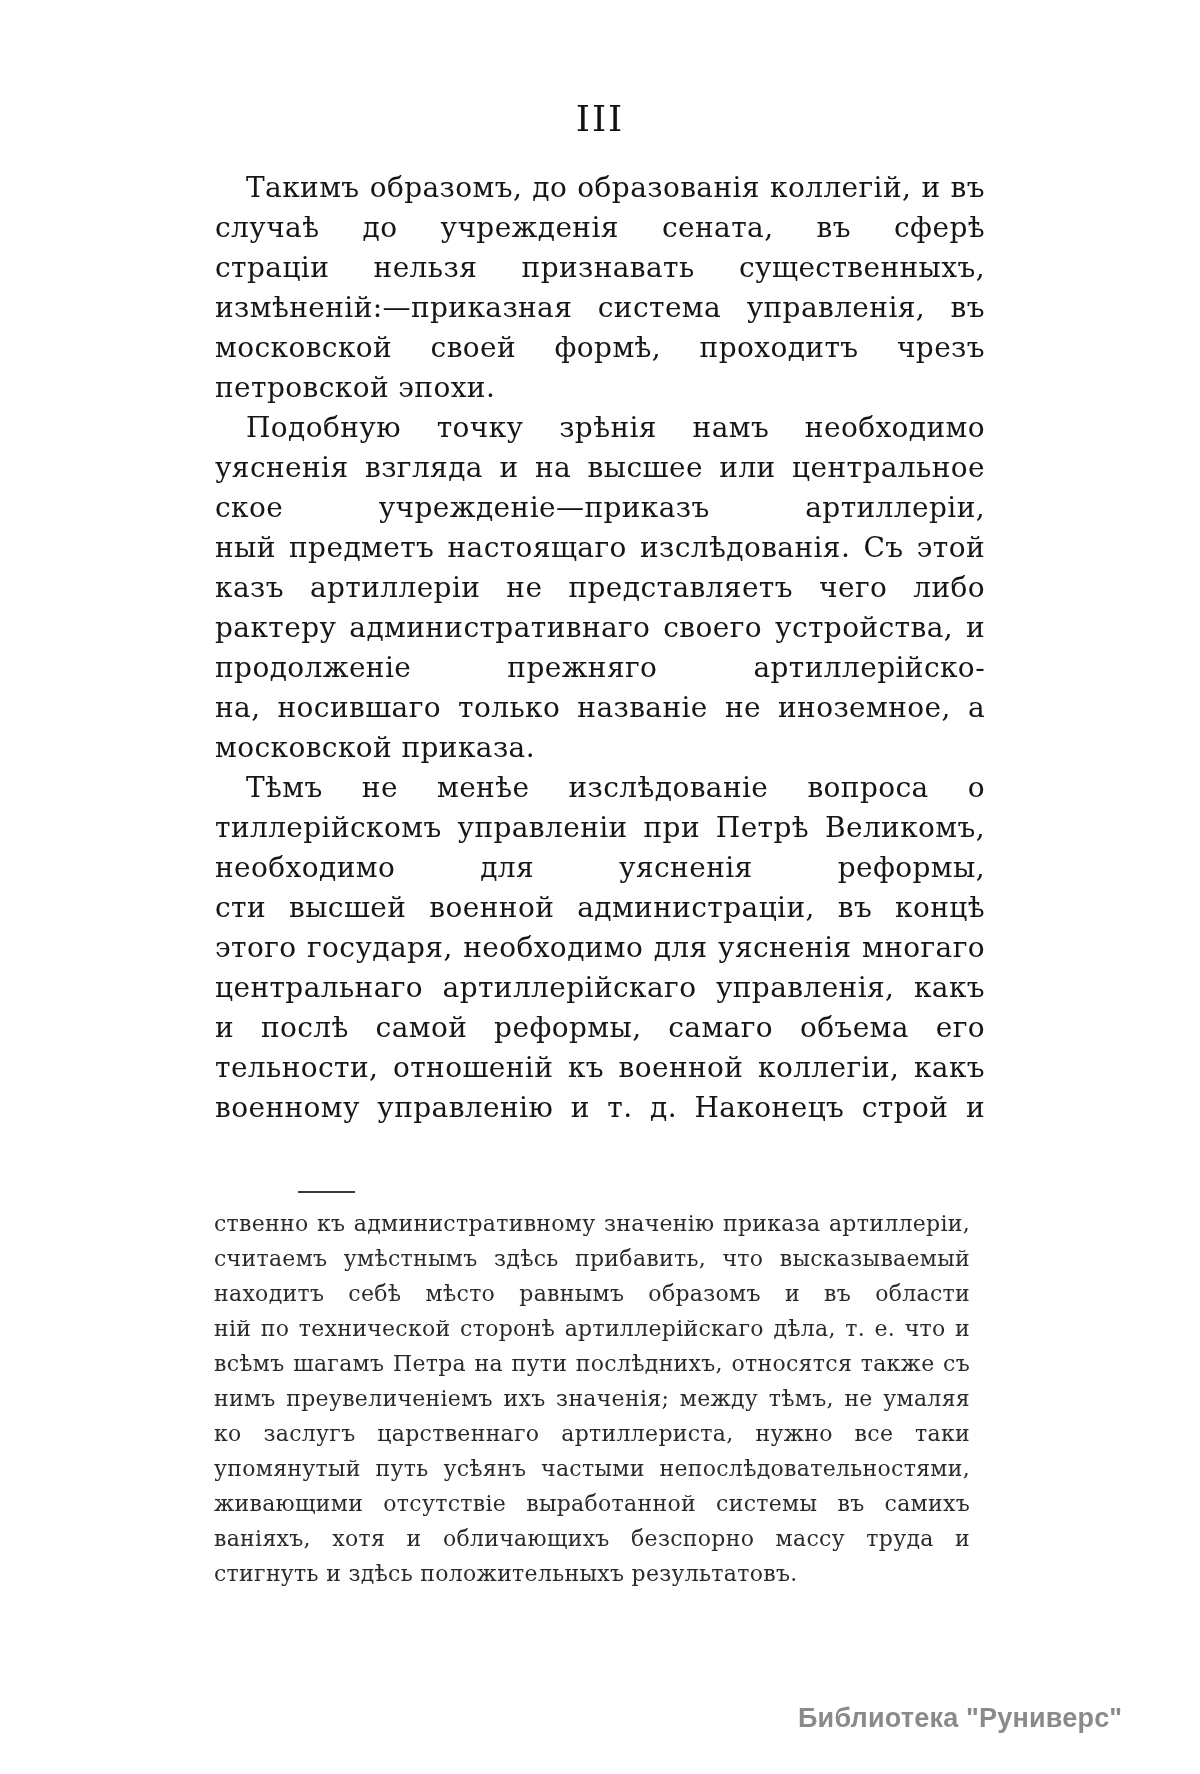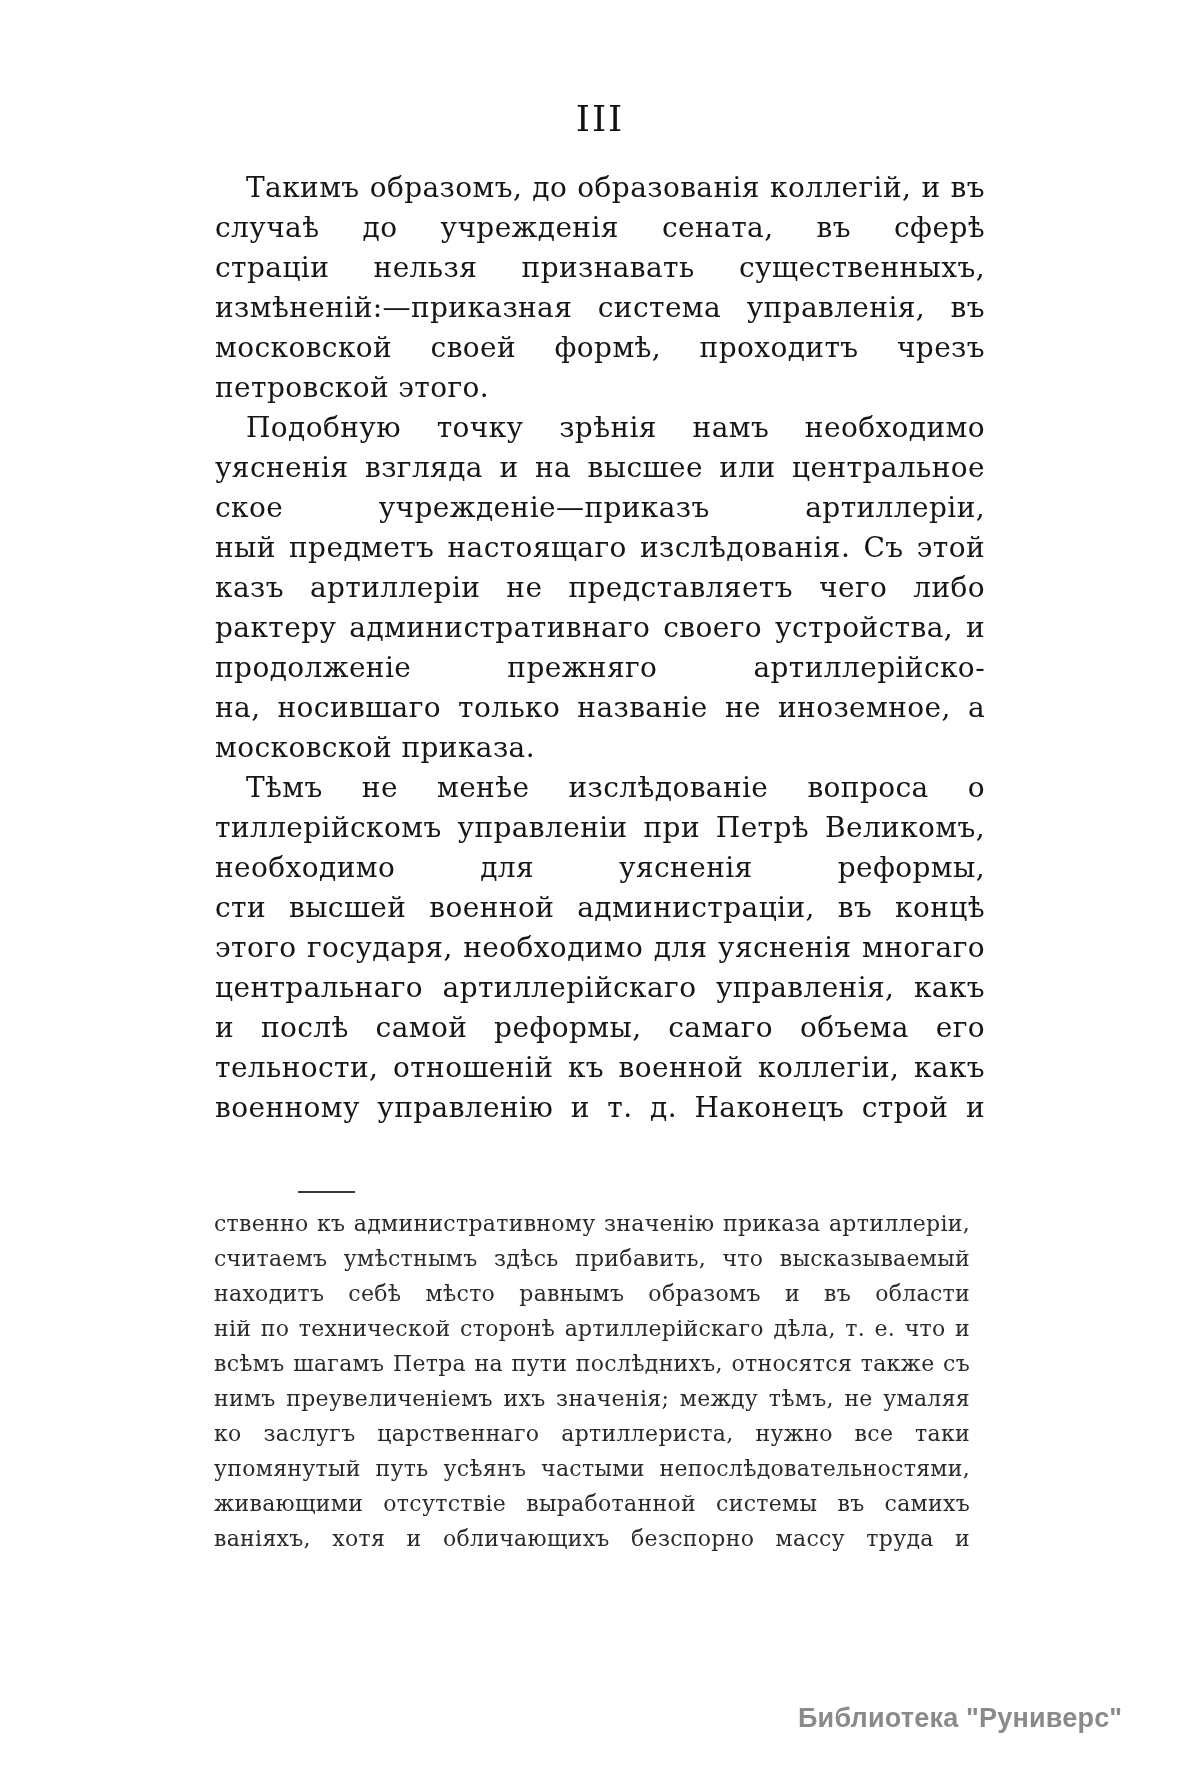--- a/index.html
+++ b/index.html
@@ -92,21 +92,21 @@
 <div class="page">
   <div class="page-number">III</div>
 
   <div class="main-text">
       <div>
         <div class="line indent">Такимъ образомъ, до образованія коллегій, и въ крайнемъ</div>
         <div class="line">случаѣ до учрежденія сената, въ сферѣ центральной админи-</div>
         <div class="line">страціи нельзя признавать существенныхъ, радикальныхъ</div>
         <div class="line">измѣненій:—приказная система управленія, въ первообразной</div>
         <div class="line">московской своей формѣ, проходитъ чрезъ большую половину</div>
-        <div class="line last">петровской этого.</div>
+        <div class="line last">петровской эпохи.</div>
       </div>
       <div>
         <div class="line indent">Подобную точку зрѣнія намъ необходимо установить для</div>
         <div class="line">уясненія взгляда и на высшее или центральное артиллерій-</div>
         <div class="line">ское учрежденіе—приказъ артиллеріи, составляющее спеціаль-</div>
         <div class="line">ный предметъ настоящаго изслѣдованія. Съ этой точки при-</div>
         <div class="line">казъ артиллеріи не представляетъ чего либо новаго, по ха-</div>
         <div class="line">рактеру административнаго своего устройства, и есть то-же</div>
         <div class="line">продолженіе прежняго артиллерійско-административнаго орга-</div>
         <div class="line">на, носившаго только названіе не иноземное, а русское—</div>
@@ -131,16 +131,17 @@
       <div class="line">ственно къ административному значенію приказа артиллеріи, почему</div>
       <div class="line">считаемъ умѣстнымъ здѣсь прибавить, что высказываемый взглядъ</div>
       <div class="line">находитъ себѣ мѣсто равнымъ образомъ и въ области преобразова-</div>
       <div class="line">ній по технической сторонѣ артиллерійскаго дѣла, т. е. что и ко</div>
       <div class="line">всѣмъ шагамъ Петра на пути послѣднихъ, относятся также съ край-</div>
       <div class="line">нимъ преувеличеніемъ ихъ значенія; между тѣмъ, не умаляя нисколь-</div>
       <div class="line">ко заслугъ царственнаго артиллериста, нужно все таки сказать, что</div>
       <div class="line">упомянутый путь усѣянъ частыми непослѣдовательностями, обнару-</div>
       <div class="line">живающими отсутствіе выработанной системы въ самихъ преобразо-</div>
       <div class="line">ваніяхъ, хотя и обличающихъ безспорно массу труда и желанія до-</div>
+      <div class="line last">стигнуть и здѣсь положительныхъ результатовъ.</div>
     </div>
 
   <div class="watermark">Библиотека "Руниверс"</div>
 </div>
 
 </body></html>

